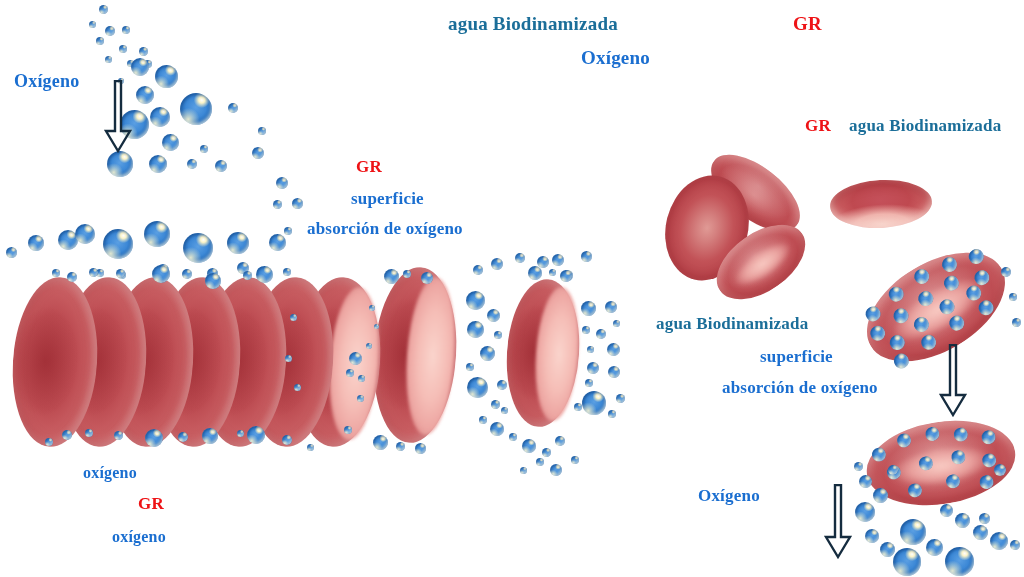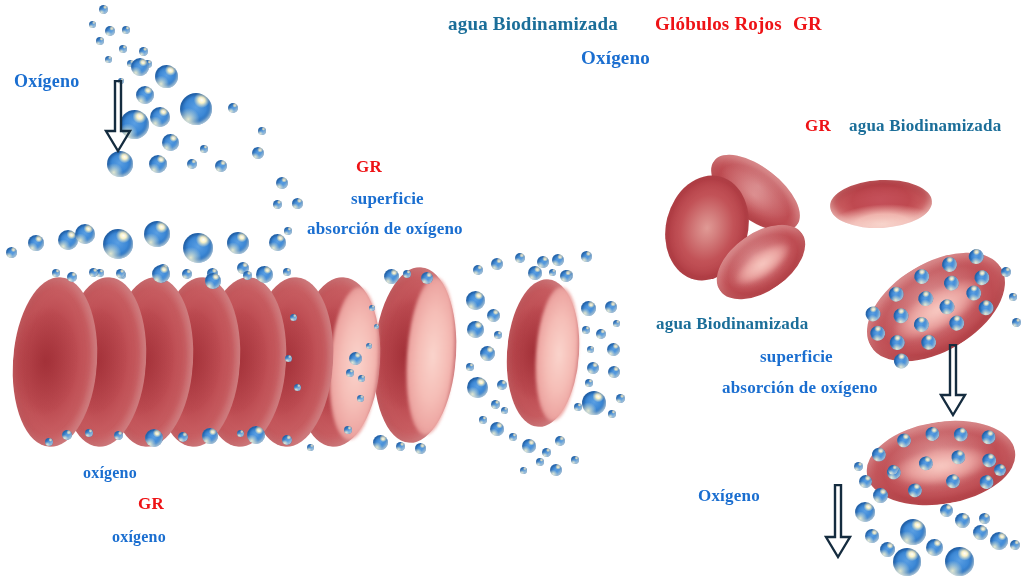--- a/index.html
+++ b/index.html
@@ -62,21 +62,20 @@
       radial-gradient(ellipse at 50% 42%, #c4505a 0%, #bf4950 40%, #cb5f62 62%, #e2928e 82%, #f2bdb5 96%, #f4c9c1 100%);
     box-shadow: inset 0 -4px 9px rgba(255,230,222,.55), inset 0 5px 10px rgba(125,20,28,.35);
   }
 </style>
 </head>
 <body>
 
 <div id="canvas">
 
   <span class="lbl teal" style="left:448px;top:14px;font-size:19px">agua Biodinamizada</span>
-  <span class="lbl red" style="left:655px;top:14px;font-size:19px">Glóbulos Rojos</span>
   <span class="lbl red" style="left:793px;top:14px;font-size:19px">GR</span>
   <span class="lbl blue" style="left:581px;top:48px;font-size:19px">Oxígeno</span>
 
   <span class="lbl blue" style="left:14px;top:72px;font-size:18px">Oxígeno</span>
   <svg class="arrow" style="left:103px;top:80px" width="30" height="74" viewBox="0 0 30 74">
     <path d="M12 1 H18 V51 H27 L15 71 L3 51 H12 Z" fill="none" stroke="var(--arrow)" stroke-width="2.4"></path>
   </svg>
 
   <span class="lbl red" style="left:356px;top:158px;font-size:17px">GR</span>
   <span class="lbl blue" style="left:351px;top:190px;font-size:17px">superficie</span>

